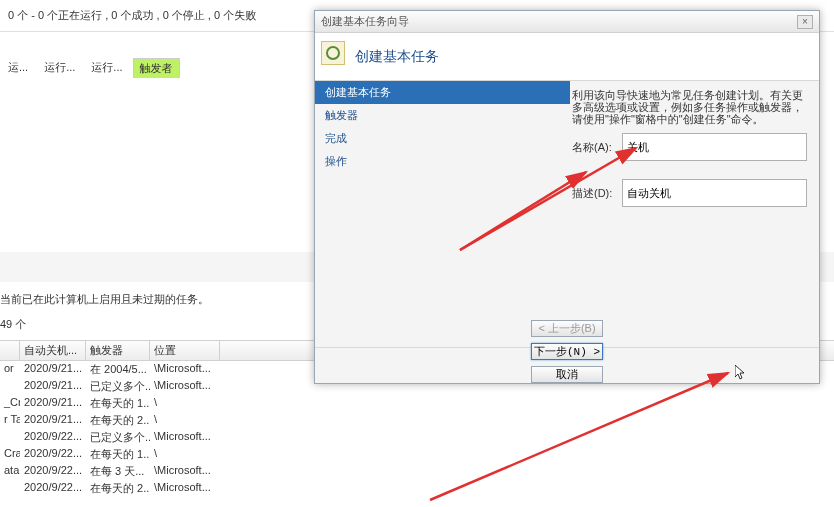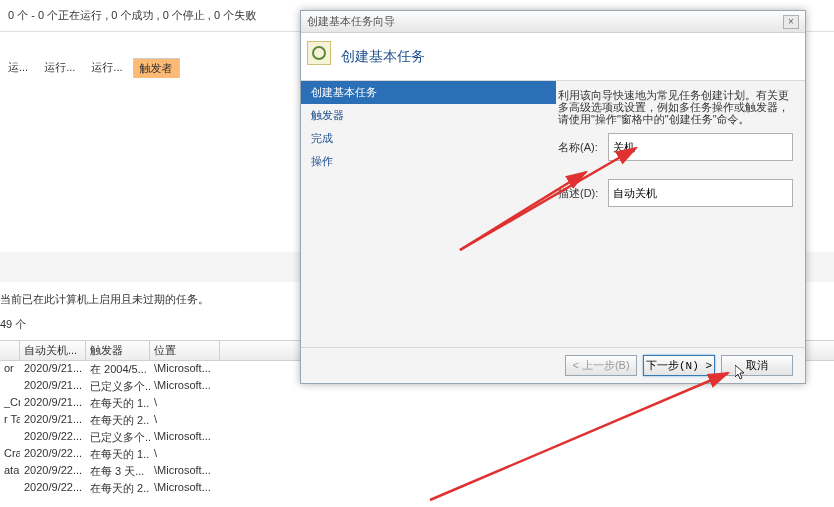--- a/index.html
+++ b/index.html
@@ -2,49 +2,49 @@
 <html><head>
   <meta charset="utf-8">
   <style>
     * { margin: 0; padding: 0; box-sizing: border-box; font-family: "Microsoft YaHei", Arial, sans-serif; }
     body { background: #f0f0f0; width: 834px; height: 507px; position: relative; overflow: hidden; font-size: 11px; color: #333; }
     
     .bg-window { position: absolute; top: 0; left: 0; width: 834px; height: 507px; background: #fff; }
     .bg-status { padding: 8px; font-size: 11px; color: #333; border-bottom: 1px solid #e0e0e0; }
     .bg-tabs { display: flex; gap: 4px; padding: 10px 2px 4px 2px; margin-top: 16px; }
     .bg-tabs span { padding: 2px 6px; color: #333; font-size: 11px; }
-    .bg-tabs .active { border: 1px solid #ccc; border-bottom: none; background: #fdba74; }
+    .bg-tabs .active { border: 1px solid #ccc; border-bottom: none; background: #bef264; }
     .bg-mid { background: #f5f5f5; height: 30px; }
     .bg-info { padding: 10px 0; color: #333; font-size: 11px; }
     .bg-count { padding: 0 0 8px 0; color: #333; font-size: 11px; }
     .bg-table { width: 100%; }
     .bg-th { display: flex; background: linear-gradient(#fdfdfd,#ececec); border-top: 1px solid #d0d0d0; border-bottom: 1px solid #d0d0d0; font-size: 11px; }
     .bg-th > div { padding: 2px 4px; border-right: 1px solid #d0d0d0; }
     .bg-row { display: flex; font-size: 11px; padding: 0; }
     .bg-row > div { padding: 1px 4px; white-space: nowrap; overflow: hidden; }
     .c1 { width: 20px; } .c2 { width: 66px; } .c3 { width: 64px; } .c4 { width: 70px; }
 
-    .wizard { position: absolute; top: 10px; left: 300px; width: 506px; height: 374px; background: #f4f4f4; border: 1px solid #9aa7b2; box-shadow: 0 0 8px rgba(0,0,0,0.3); }
+    .wizard { position: absolute; top: 10px; left: 314px; width: 506px; height: 374px; background: #f4f4f4; border: 1px solid #9aa7b2; box-shadow: 0 0 8px rgba(0,0,0,0.3); }
     .wiz-titlebar { height: 22px; background: linear-gradient(#fdfdfd,#e6e6e6); border-bottom: 1px solid #d0d0d0; display: flex; align-items: center; padding: 0 6px; justify-content: space-between; }
     .wiz-titlebar .ttl { font-size: 11px; color: #555; }
     .wiz-close { width: 16px; height: 14px; border: 1px solid #b0b0b0; background: #eaeaea; font-size: 10px; line-height: 11px; text-align: center; color: #666; cursor: pointer; }
     .wiz-header { height: 48px; background: #fff; border-bottom: 1px solid #d8d8d8; position: relative; padding-left: 40px; display: flex; align-items: center; }
     .wiz-icon { position: absolute; left: 6px; top: 8px; width: 24px; height: 24px; background: #f7f3d8; border: 1px solid #d0c070; }
     .wiz-icon::after { content: ""; position: absolute; top:4px; left:4px; width:10px; height:10px; border:2px solid #5a8a3a; border-radius:50%; }
     .wiz-htxt { font-size: 14px; color: #1a4d8c; }
     .wiz-body { display: flex; height: 266px; }
     .wiz-nav { width: 255px; background: #f4f4f4; padding: 0; }
     .wiz-nav-item { padding: 4px 10px; font-size: 11px; color: #1a4d8c; cursor: pointer; }
     .wiz-nav-item.sel { background: #2b6fb6; color: #fff; }
     .wiz-content { flex: 1; background: #f4f4f4; padding: 8px 12px 8px 2px; font-size: 11px; color: #333; }
     .wiz-desc { line-height: 12px; margin-bottom: 8px; }
     .wiz-field { display: flex; align-items: center; margin-bottom: 18px; }
     .wiz-label { width: 50px; }
     .wiz-input { flex: 1; height: 28px; border: 1px solid #b0b0b0; background: #fff; padding: 0 4px; font-size: 11px; }
-    .wiz-footer { height: 36px; border-top: 1px solid #d8d8d8; display: flex; justify-content: flex-end; align-items: center; gap: 6px; padding: 0 12px; background: #f4f4f4; }
+    .wiz-footer { height: 36px; border-top: 1px solid #d8d8d8; display: flex; justify-content: flex-end; align-items: center; gap: 6px; padding: 0 12px; background: #f4f4f4; flex-direction: column; }
     .wiz-btn { min-width: 72px; height: 21px; border: 1px solid #9aa7b2; background: linear-gradient(#fdfdfd,#e4e4e4); font-size: 11px; cursor: pointer; }
     .wiz-btn:disabled { color: #999; cursor: default; }
     .wiz-btn.primary { border: 1px solid #3a79b7; box-shadow: 0 0 2px #6aa8e6; font-family: Liberation Mono, monospace; }
     .cursor-arrow { position: absolute; left: 735px; top: 365px; width: 12px; height: 16px; pointer-events: none; }
     .ann-arrow { position: absolute; pointer-events: none; }
     .ann-arrow svg { overflow: visible; }
   </style>
 </head>
 <body>
 

